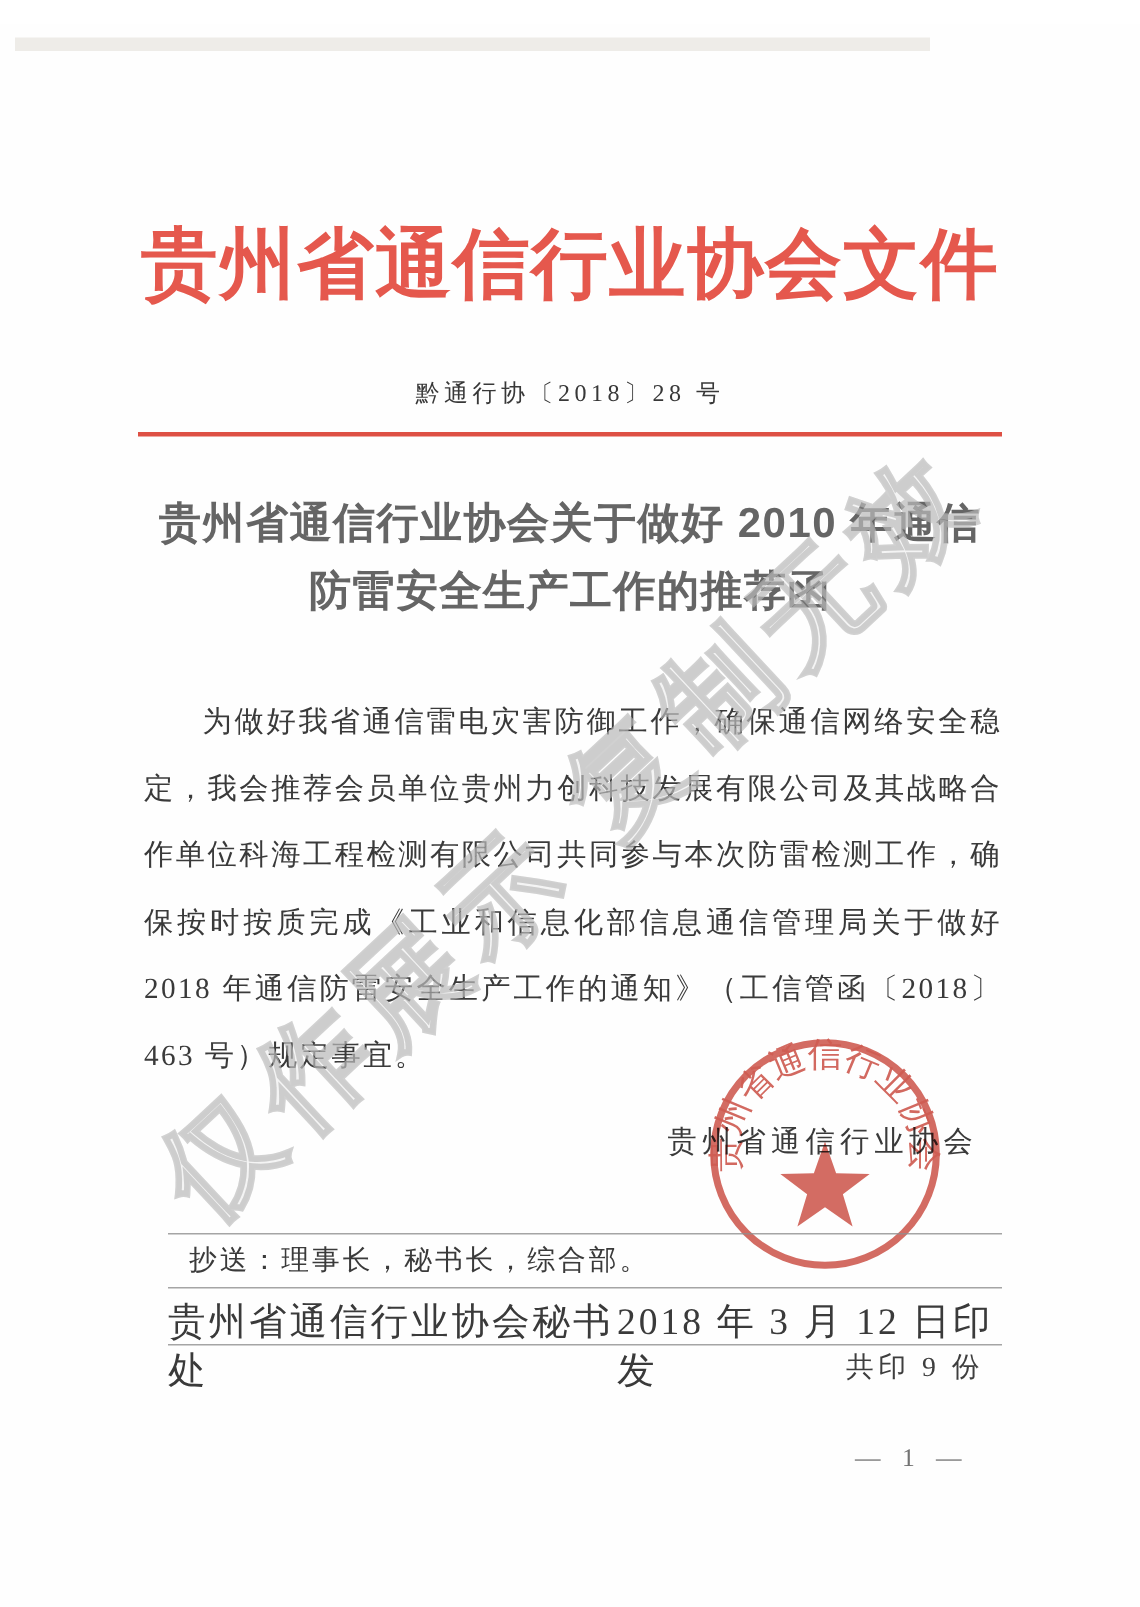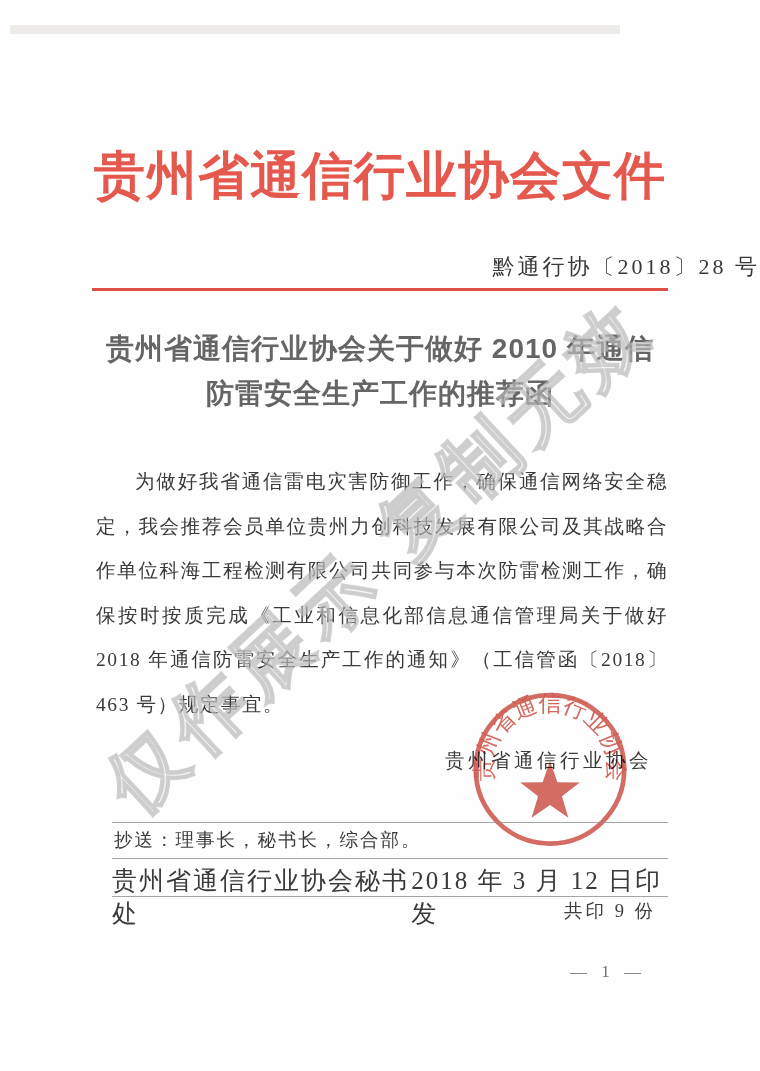--- a/index.html
+++ b/index.html
@@ -19,22 +19,22 @@
   }
   .header-title {
     position:absolute; top:126px; left:0; width:100%;
     text-align:center;
     font-family:"Liberation Sans", sans-serif;
     font-size:51px; font-weight:bold; letter-spacing:1px;
     color:#e5584d;
   }
   .doc-number {
     position:absolute; top:236px; left:0; width:100%;
-    text-align:right;
-    font-size:22px; letter-spacing:3px; color:#383838;
+    text-align:center;
+    font-size:16px; letter-spacing:3px; color:#383838;
   }
   .red-rule {
     position:absolute; top:272px; left:92px; width:576px; height:3px;
     background:#de5044;
   }
   .doc-title {
     position:absolute; top:310px; left:50px; width:660px;
     text-align:center;
     font-family:"Liberation Sans", sans-serif;
     font-size:28px; font-weight:600; line-height:45px;
@@ -67,21 +67,21 @@
     color:rgba(200,200,200,0.18);
     -webkit-text-stroke:2px rgba(185,185,185,0.65);
     pointer-events:none;
   }
   .footer-hr {
     position:absolute; left:112px; width:556px; height:1px;
     background:#8f8f8f; opacity:.8;
   }
   .hr1 { top:806px; } .hr2 { top:842px; } .hr3 { top:880px; }
   .cc-line {
-    position:absolute; top:811px; left:114px;
+    position:absolute; top:811px; left:126px;
     font-size:18.5px; letter-spacing:2px; color:#3a3a3a;
   }
   .issuer-row {
     position:absolute; top:848px; left:112px; width:556px;
     display:flex; justify-content:space-between;
     font-size:25px; letter-spacing:2px; color:#3a3a3a;
   }
   .copies {
     position:absolute; top:882px; right:104px;
     font-size:18.5px; letter-spacing:3px; color:#3e3e3e;

